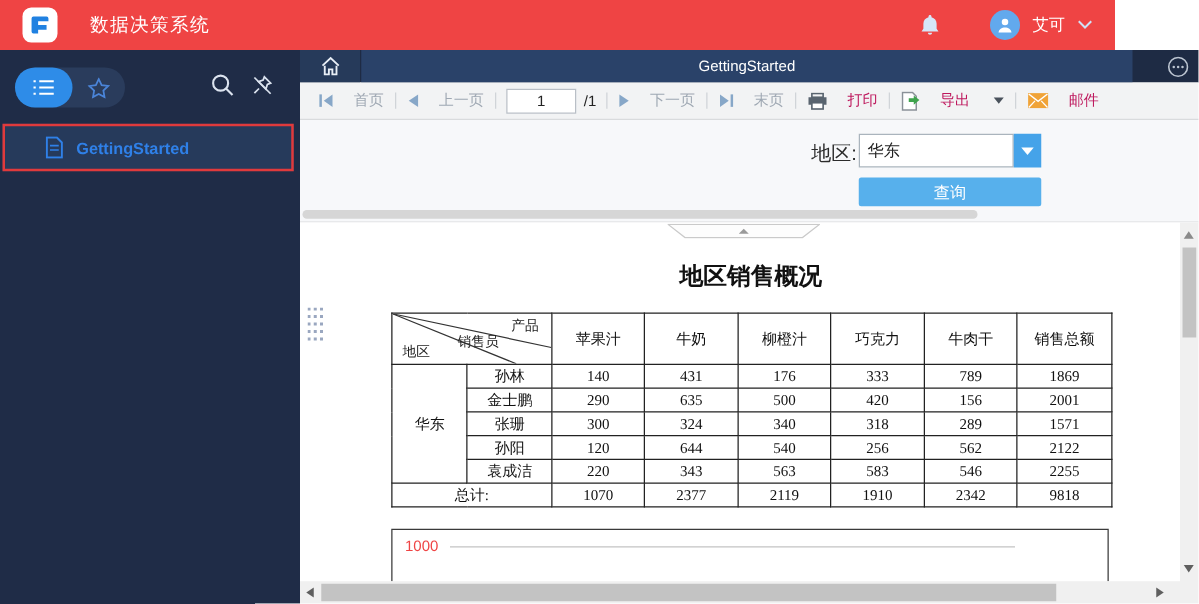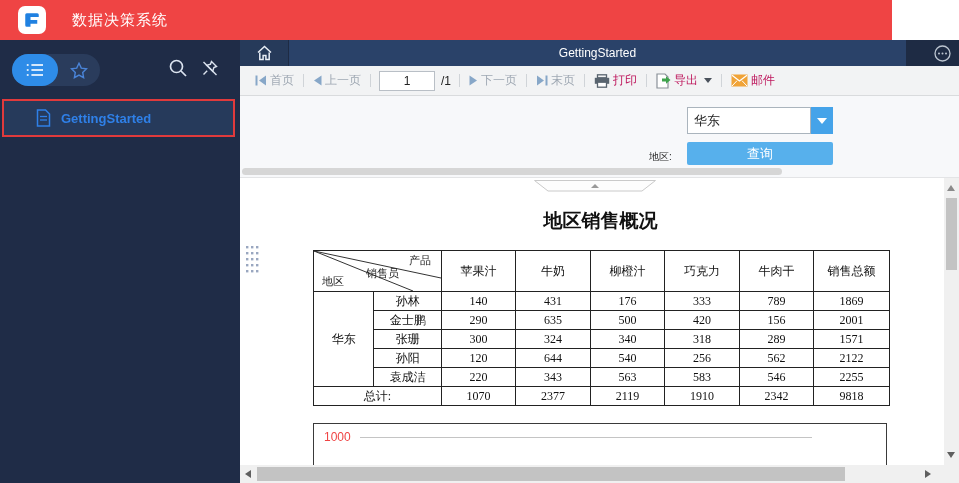--- a/index.html
+++ b/index.html
@@ -27,31 +27,31 @@
   .menu-item .label { margin-left:10px; color:#2f80e8; font-size:13px; font-weight:bold; }
 
   
   .tabbar { position:absolute; left:240px; top:40px; width:719px; height:26px; background:#1e2b44; }
   .home-tab { position:absolute; left:0; top:0; width:48px; height:26px; background:#263a5a; display:flex; align-items:center; justify-content:center; }
   .tab-active { position:absolute; left:49px; top:0; width:617px; height:26px; background:#2a4269; color:#fff; font-size:12px; display:flex; align-items:center; justify-content:center; }
   .tab-more { position:absolute; right:8px; top:5px; display:flex; }
 
   
   .toolbar { position:absolute; left:240px; top:66px; width:719px; height:30px; background:#f2f3f4; border-bottom:1px solid #d9dbdd; display:flex; align-items:center; padding-left:10px; font-size:12px; }
-  .titem { display:flex; align-items:center; gap:3px; margin:0 5px; white-space:nowrap; }
+  .titem { display:flex; align-items:center; gap:16px; margin:0 5px; white-space:nowrap; }
   .titem.disabled { color:#9fa8b3; }
   .titem.enabled { color:#be185d; }
   .vsep { width:1px; height:13px; background:#d0d4d8; margin:0 4px; }
   .page-input { width:56px; height:20px; border:1px solid #b9bfc6; background:#fff; text-align:center; font-size:12px; color:#222; margin:0 6px 0 4px; }
   .page-total { color:#222; margin-right:4px; }
   .caret-down { width:0; height:0; border-left:4px solid transparent; border-right:4px solid transparent; border-top:5px solid #4a525c; margin-left:3px; }
 
   
   .form-panel { position:absolute; left:240px; top:96px; width:719px; height:82px; background:#f7f8fa; border-bottom:1px solid #e3e4e6; }
-  .region-label { position:absolute; left:409px; top:17px; font-size:10px; color:#2b2b2b;margin-top:37px; }
+  .region-label { position:absolute; left:409px; top:17px; font-size:16px; color:#2b2b2b; }
   .region-input { position:absolute; left:447px; top:11px; width:124px; height:27px; border:1px solid #aab4bd; background:#fff; font-size:13px; color:#222; padding-left:6px; }
   .region-dd { position:absolute; left:571px; top:11px; width:22px; height:27px; background:#45a3e9; border:none; display:flex; align-items:center; justify-content:center; cursor:pointer; }
   .dd-arrow { width:0; height:0; border-left:5px solid transparent; border-right:5px solid transparent; border-top:6px solid #fff; }
   .query-btn { position:absolute; left:447px; top:46px; width:146px; height:23px; background:#57b0ec; color:#fff; border:none; border-radius:2px; font-size:13px; cursor:pointer;font-family:Liberation Mono, monospace; }
   .mini-scroll { position:absolute; left:2px; top:72px; width:540px; height:7px; background:#d6d6d6; border-radius:4px; }
 
   
   .report { position:absolute; left:240px; top:178px; width:828px; height:287px; background:#fff; overflow:hidden; }
   .collapse-handle { position:absolute; left:294px; top:0px; }
   .dots-handle { position:absolute; left:6px; top:68px; }
@@ -84,20 +84,38 @@
 
 <div class="app">
 
   <header class="topbar">
     <div class="logo">
       <svg width="18" height="18" viewBox="0 0 24 24">
           <path fill="#2081e1" d="M5 3h14a2 2 0 0 1 2 2v3h-11v4h9v5h-9v4H5a2 2 0 0 1-2-2V5a2 2 0 0 1 2-2z"></path>
         </svg>
     </div>
     <div class="app-title">数据决策系统</div>
+    <div class="topbar-right">
+      <span class="bell">
+        <svg width="16" height="18" viewBox="0 0 16 18">
+            <path fill="#d6e6f8" d="M8 1c.7 0 1.2.5 1.2 1.2v.6C11.7 3.4 13.3 5.5 13.3 8v4l1.5 2.2H1.2L2.7 12V8c0-2.5 1.6-4.6 4.1-5.2v-.6C6.8 1.5 7.3 1 8 1z"></path>
+            <path fill="#d6e6f8" d="M6.3 15.2h3.4c0 .9-.8 1.6-1.7 1.6s-1.7-.7-1.7-1.6z"></path>
+          </svg>
+      </span>
+      <span class="avatar">
+        <svg width="14" height="14" viewBox="0 0 14 14">
+            <circle cx="7" cy="4.6" r="2.6" fill="#fff"></circle>
+            <path fill="#fff" d="M1.8 13c.4-2.6 2.6-4 5.2-4s4.8 1.4 5.2 4z"></path>
+          </svg>
+      </span>
+      <span class="user-name">艾可</span>
+      <svg width="12" height="8" viewBox="0 0 12 8">
+          <polyline points="1,1 6,6 11,1" fill="none" stroke="#cfe2f6" stroke-width="1.6"></polyline>
+        </svg>
+    </div>
   </header>
 
   <aside class="sidebar">
     <div class="toggle-pill">
       <button class="seg active">
         <svg width="18" height="14" viewBox="0 0 18 14">
             <g stroke="#fff" stroke-width="1.6">
               <line x1="0.8" y1="2" x2="2.6" y2="2"></line>
               <line x1="5.4" y1="2" x2="17" y2="2"></line>
               <line x1="0.8" y1="7" x2="2.6" y2="7"></line>

